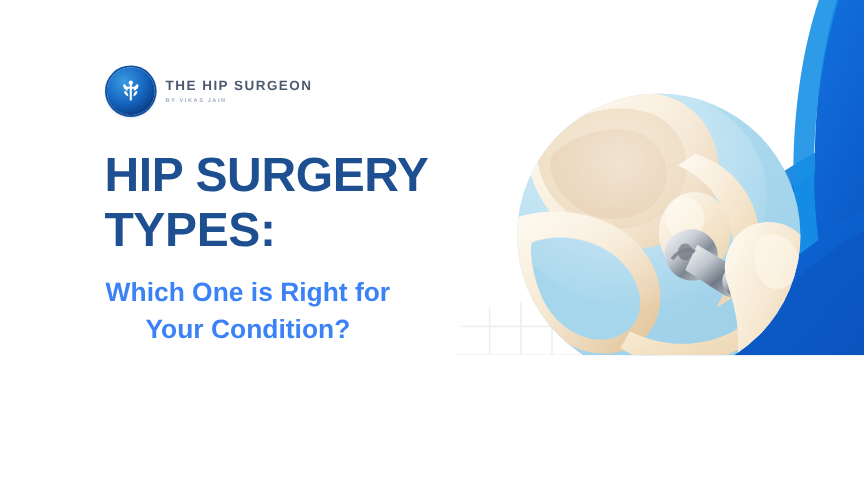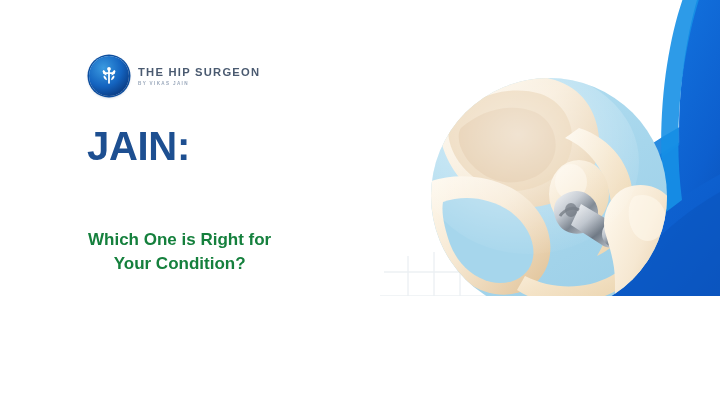--- a/index.html
+++ b/index.html
@@ -92,24 +92,24 @@
     max-width: 340px;
   }
   .headline .l2 { display: block; }
 
   .subhead {
     position: absolute;
     left: 56px;
     top: 228px;
     z-index: 6;
     margin: 0;
-    font-size: 17px;
+    font-size: 22px;
     line-height: 1.42;
     font-weight: 700;
-    color: #15803d;
+    color: #3b82f6;
     max-width: 300px;
   }
   .subhead .l2 { display: block; text-align: center; }
 
   
   .anatomy {
     position: absolute;
     left: 397px;
     top: 76px;
     width: 240px;
@@ -190,21 +190,22 @@
         </g>
       </svg>
     </div>
     <div class="logo-text">
       <div class="logo-name">THE HIP SURGEON</div>
       <div class="logo-sub">BY VIKAS JAIN</div>
     </div>
   </div>
 
   <h1 class="headline">
-    <span class="l2">JAIN:</span>
+    <span>HIP SURGERY</span>
+    <span class="l2">TYPES:</span>
   </h1>
 
   <h2 class="subhead">
     <span>Which One is Right for</span>
     <span class="l2">Your Condition?</span>
   </h2>
 
   <div class="anatomy">
     <svg width="240" height="240" viewBox="0 0 240 240">
       <defs>

